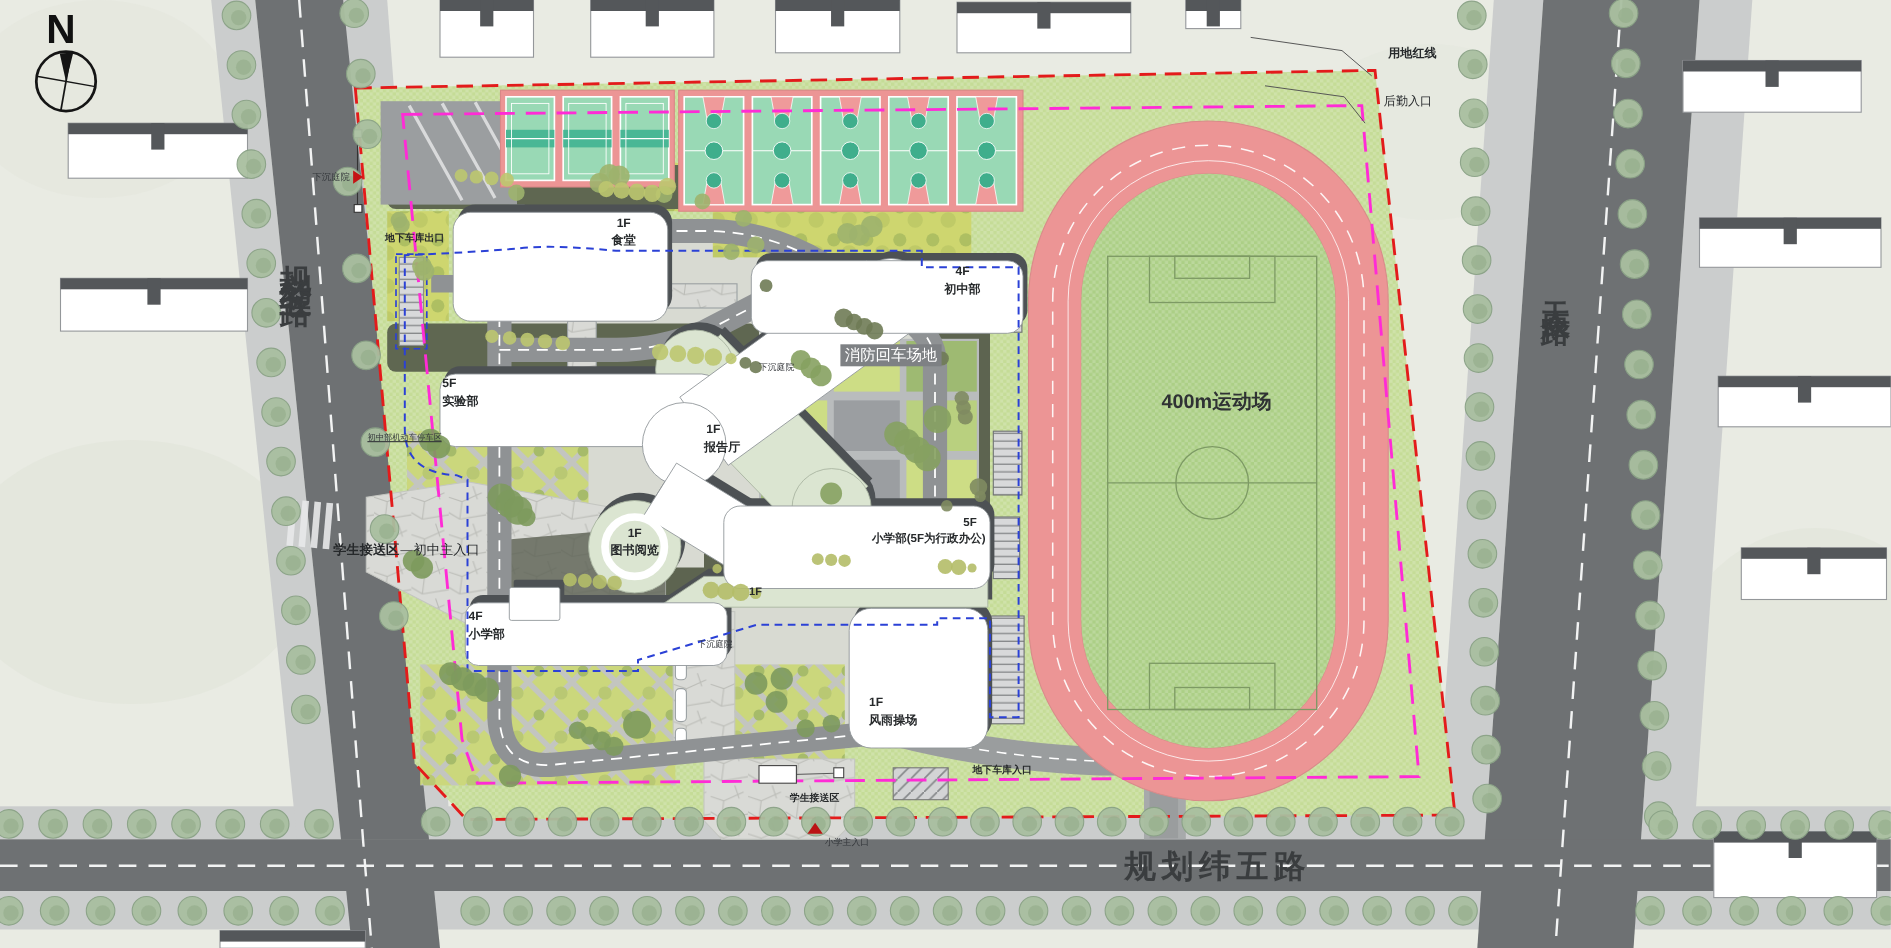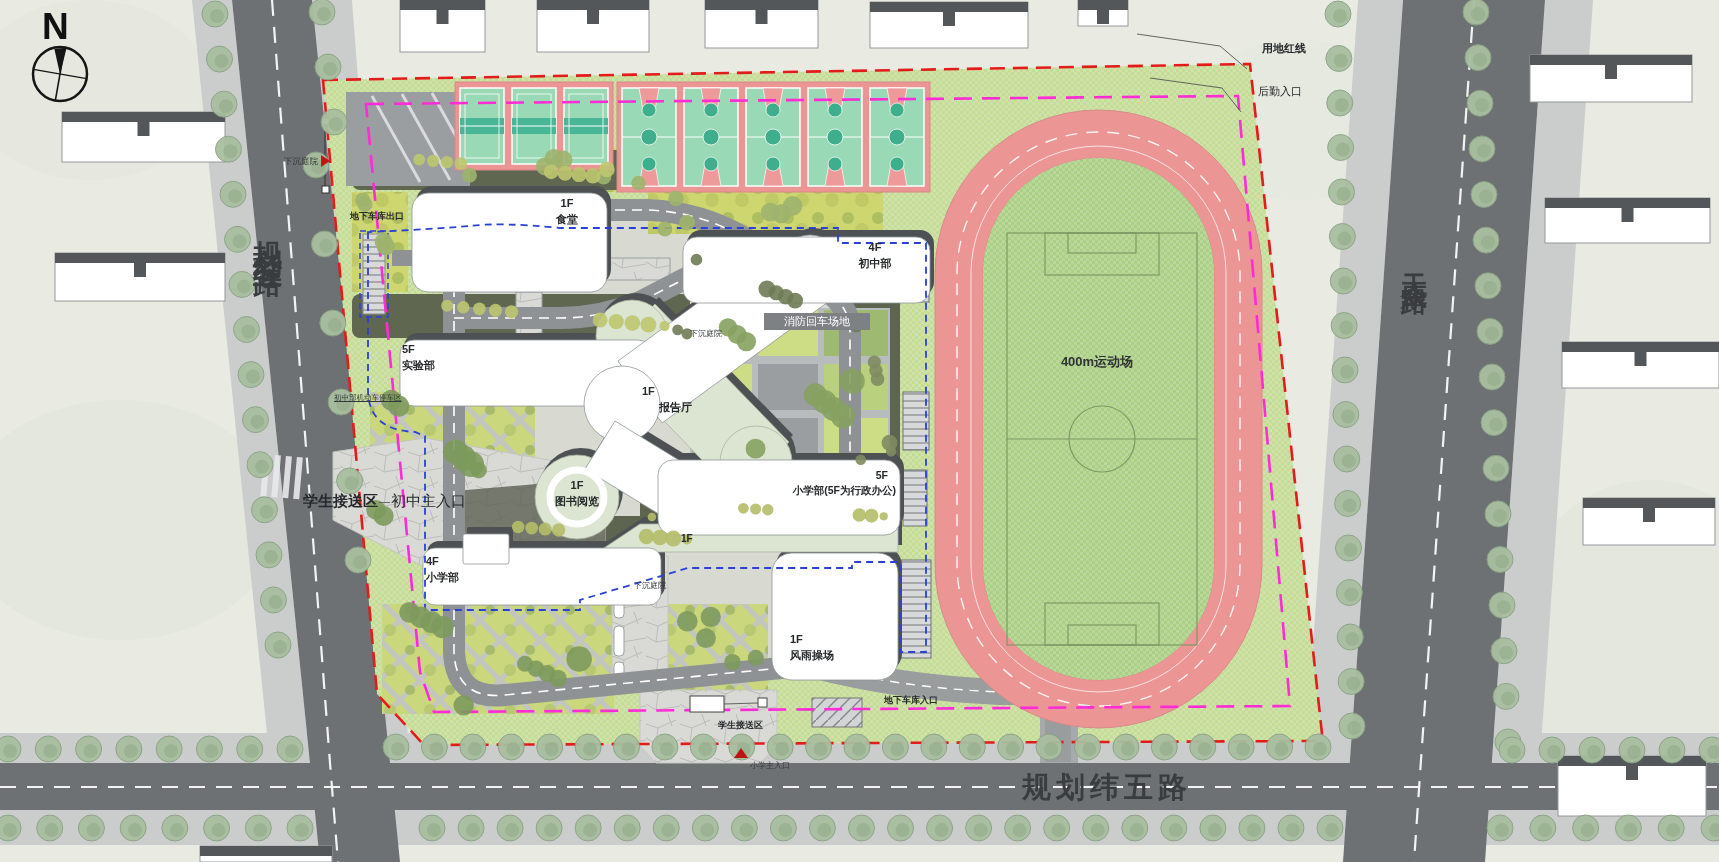--- a/index.html
+++ b/index.html
@@ -10,21 +10,21 @@
   .blabel{position:absolute;display:flex;flex-direction:column;align-items:center;
           font-size:11px;font-weight:600;line-height:1.45;color:#26292b;white-space:nowrap;}
   .blabel.al{align-items:flex-start}
   .blabel.ar{align-items:flex-end}
   .vroad{writing-mode:vertical-rl;text-orientation:upright;font-size:29px;font-weight:600;
          letter-spacing:7px;color:#3a3d3f;}
   .hroad{font-size:29px;font-weight:700;letter-spacing:5px;color:#3a3d3f;}
   .ann{font-size:8.5px;color:#33363a;}
   .annb{font-size:9px;font-weight:700;color:#26292b;font-family:Liberation Serif, serif;}
   .leadline{display:inline-block;width:11px;height:1px;background:#666;vertical-align:middle;margin:0 1px;}
-  .tag{background:#7e8184;color:#fff;padding:1px 20px;font-size:11px;}
+  .tag{background:#7e8184;color:#fff;padding:1px 4px;font-size:14px;}
   .north{font-size:37px;font-weight:800;color:#111;}
   .tri-up{width:0;height:0;border-left:7px solid transparent;border-right:7px solid transparent;
           border-bottom:10px solid #bb1414;position:absolute;}
   .tri-right{width:0;height:0;border-top:6px solid transparent;border-bottom:6px solid transparent;
           border-left:9px solid #c41414;position:absolute;}
 </style>
 </head>
 <body>
 
 <div id="plan">
@@ -713,50 +713,50 @@
 <div class="blabel" style="left:835px;top:240px;width:80px;">
   <span>4F</span>
       <span>初中部</span>
     </div>
 <div class="blabel al" style="left:402px;top:342px;width:70px;">
   <span>5F</span>
       <span>实验部</span>
     </div>
 <div class="blabel al" style="left:638px;top:384px;width:80px;">
   <span style="margin-left:4px">1F</span>
-      <span style="margin-left:21px">报告厅</span>
+      <span style="margin-left:2px">报告厅</span>
     </div>
 <div class="blabel" style="left:532px;top:478px;width:90px;">
   <span>1F</span>
       <span>图书阅览</span>
     </div>
 <div class="blabel ar" style="left:700px;top:468px;width:196px;font-size:10.5px;">
   <span style="margin-right:8px">5F</span>
       <span>小学部(5F为行政办公)</span>
     </div>
 <div class="blabel al" style="left:426px;top:554px;width:80px;">
   <span>4F</span>
       <span>小学部</span>
     </div>
 <div class="blabel al" style="left:790px;top:632px;width:90px;">
   <span>1F</span>
       <span>风雨操场</span>
     </div>
 <div class="lbl" style="left:681px;top:533px;font-size:10px;font-weight:600;">1F</div>
 
-<div class="lbl" style="left:1042px;top:353px;width:110px;text-align:center;font-size:13px;font-weight:600;color:#2f3234;">400m运动场</div>
+<div class="lbl" style="left:1042px;top:353px;width:128px;text-align:center;font-size:18px;font-weight:600;color:#2f3234;">400m运动场</div>
 
 <div class="lbl tag" style="left:764px;top:313px;">消防回车场地</div>
 <div class="lbl ann" style="left:690px;top:328px;font-size:8px;">下沉庭院</div>
 <div class="lbl ann" style="left:634px;top:580px;font-size:8px;">下沉庭院</div>
 <div class="lbl annb" style="left:350px;top:210px;">地下车库出口</div>
 <div class="lbl annb" style="left:884px;top:694px;">地下车库入口</div>
 <div class="lbl ann" style="left:284px;top:156px;">下沉庭院</div>
 <div class="tri-right" style="left:321px;top:155px;"></div>
 
-<div class="lbl" style="left:303px;top:492px;font-size:15px;">
+<div class="lbl" style="left:303px;top:492px;font-size:12px;">
   <b>学生接送区</b><span class="leadline"></span><span>初中主入口</span>
 </div>
 <div class="lbl annb" style="left:718px;top:719px;">学生接送区</div>
 <div class="tri-up" style="left:734px;top:748px;"></div>
 <div class="lbl ann" style="left:718px;top:760px;font-size:8px;margin-left:32px;">小学主入口</div>
 <div class="lbl ann" style="left:334px;top:393px;font-size:7.5px;text-decoration:underline;">初中部机动车停车区</div>
 </div>
 
 </body></html>

